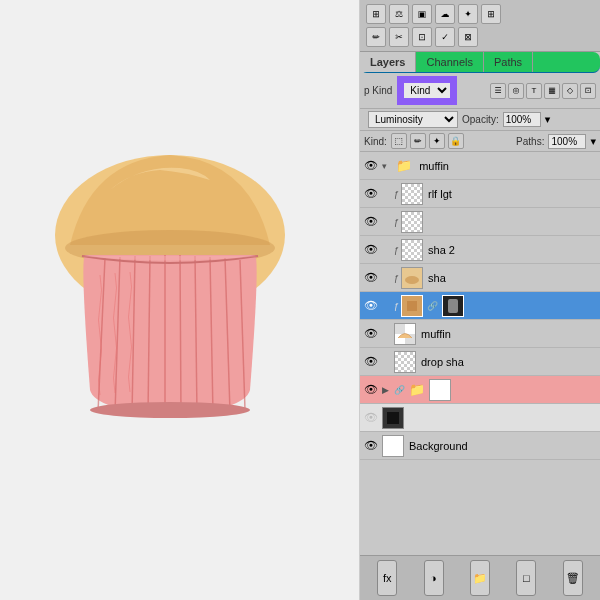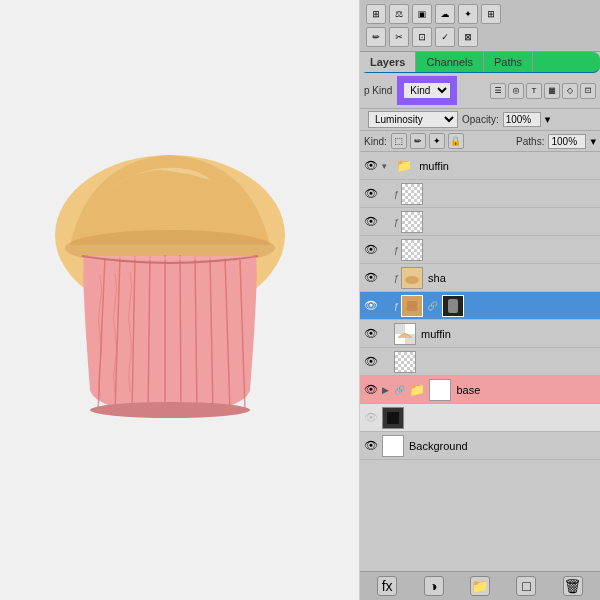--- a/index.html
+++ b/index.html
@@ -300,28 +300,28 @@
       display: flex;
       justify-content: space-around;
       align-items: center;
       padding: 4px;
       background: #b8b8b8;
       border-top: 1px solid #999;
     }
 
     .bottom-btn {
       width: 20px;
-      height: 20px;
+      height: 36px;
       background: #d0d0d0;
       border: 1px solid #888;
       border-radius: 3px;
       display: flex;
       align-items: center;
       justify-content: center;
-      font-size: 14px;
+      font-size: 11px;
       cursor: pointer;
     }
   </style>
 </head>
 <body>
 
 <div class="canvas-area">
   <svg class="cupcake-svg" viewBox="0 0 280 400">
 
     <ellipse cx="140" cy="155" rx="115" ry="80" fill="#f0c882"></ellipse>
@@ -426,34 +426,36 @@
       <span class="group-arrow">▾</span>
       <span class="folder-icon">📁</span>
       <span class="layer-name">muffin</span>
     </div>
 
     <div class="layer-row">
       <div class="eye-icon">👁</div>
       <div class="layer-indent"></div>
       <span style="font-size:9px;color:#555;">ƒ</span>
       <div class="layer-thumb checker"></div>
+      <span class="layer-name">rlf lgt</span>
     </div>
 
     <div class="layer-row">
       <div class="eye-icon">👁</div>
       <div class="layer-indent"></div>
       <span style="font-size:9px;color:#555;">ƒ</span>
       <div class="layer-thumb checker"></div>
     </div>
 
     <div class="layer-row">
       <div class="eye-icon">👁</div>
       <div class="layer-indent"></div>
       <span style="font-size:9px;color:#555;">ƒ</span>
       <div class="layer-thumb checker"></div>
+      <span class="layer-name">sha 2</span>
     </div>
 
     <div class="layer-row">
       <div class="eye-icon">👁</div>
       <div class="layer-indent"></div>
       <span style="font-size:9px;color:#555;">ƒ</span>
       <div class="layer-thumb" style="background: #e8c890;">
         <svg width="20" height="20" viewBox="0 0 20 20">
             <ellipse cx="10" cy="12" rx="7" ry="4" fill="#c8904a" opacity="0.6"></ellipse>
           </svg>
@@ -492,29 +494,29 @@
           <path d="M3 14 Q10 5 17 14" fill="#f0c080" stroke="#c08040" stroke-width="0.5"></path>
         </svg>
       </div>
       <span class="layer-name">muffin</span>
     </div>
 
     <div class="layer-row">
       <div class="eye-icon">👁</div>
       <div class="layer-indent"></div>
       <div class="layer-thumb checker"></div>
+      <span class="layer-name">drop sha</span>
     </div>
 
     <div class="layer-row pink-bg">
       <div class="eye-icon">👁</div>
       <span class="group-arrow">▶</span>
       <span style="font-size:9px;color:#555;">🔗</span>
       <span class="folder-icon">📁</span>
       <div class="layer-thumb" style="background:#fff;"></div>
-      <span class="layer-name">base</span>
     </div>
 
     <div class="layer-row" style="background:#e0e0e0;">
       <div class="eye-icon" style="color:#bbb;">👁</div>
       <div class="layer-thumb" style="background:#222;border-color:#888;">
         <svg width="20" height="20" viewBox="0 0 20 20">
           <rect x="0" y="0" width="20" height="20" fill="#333"></rect>
           <rect x="4" y="4" width="12" height="12" fill="#111"></rect>
         </svg>
       </div>

